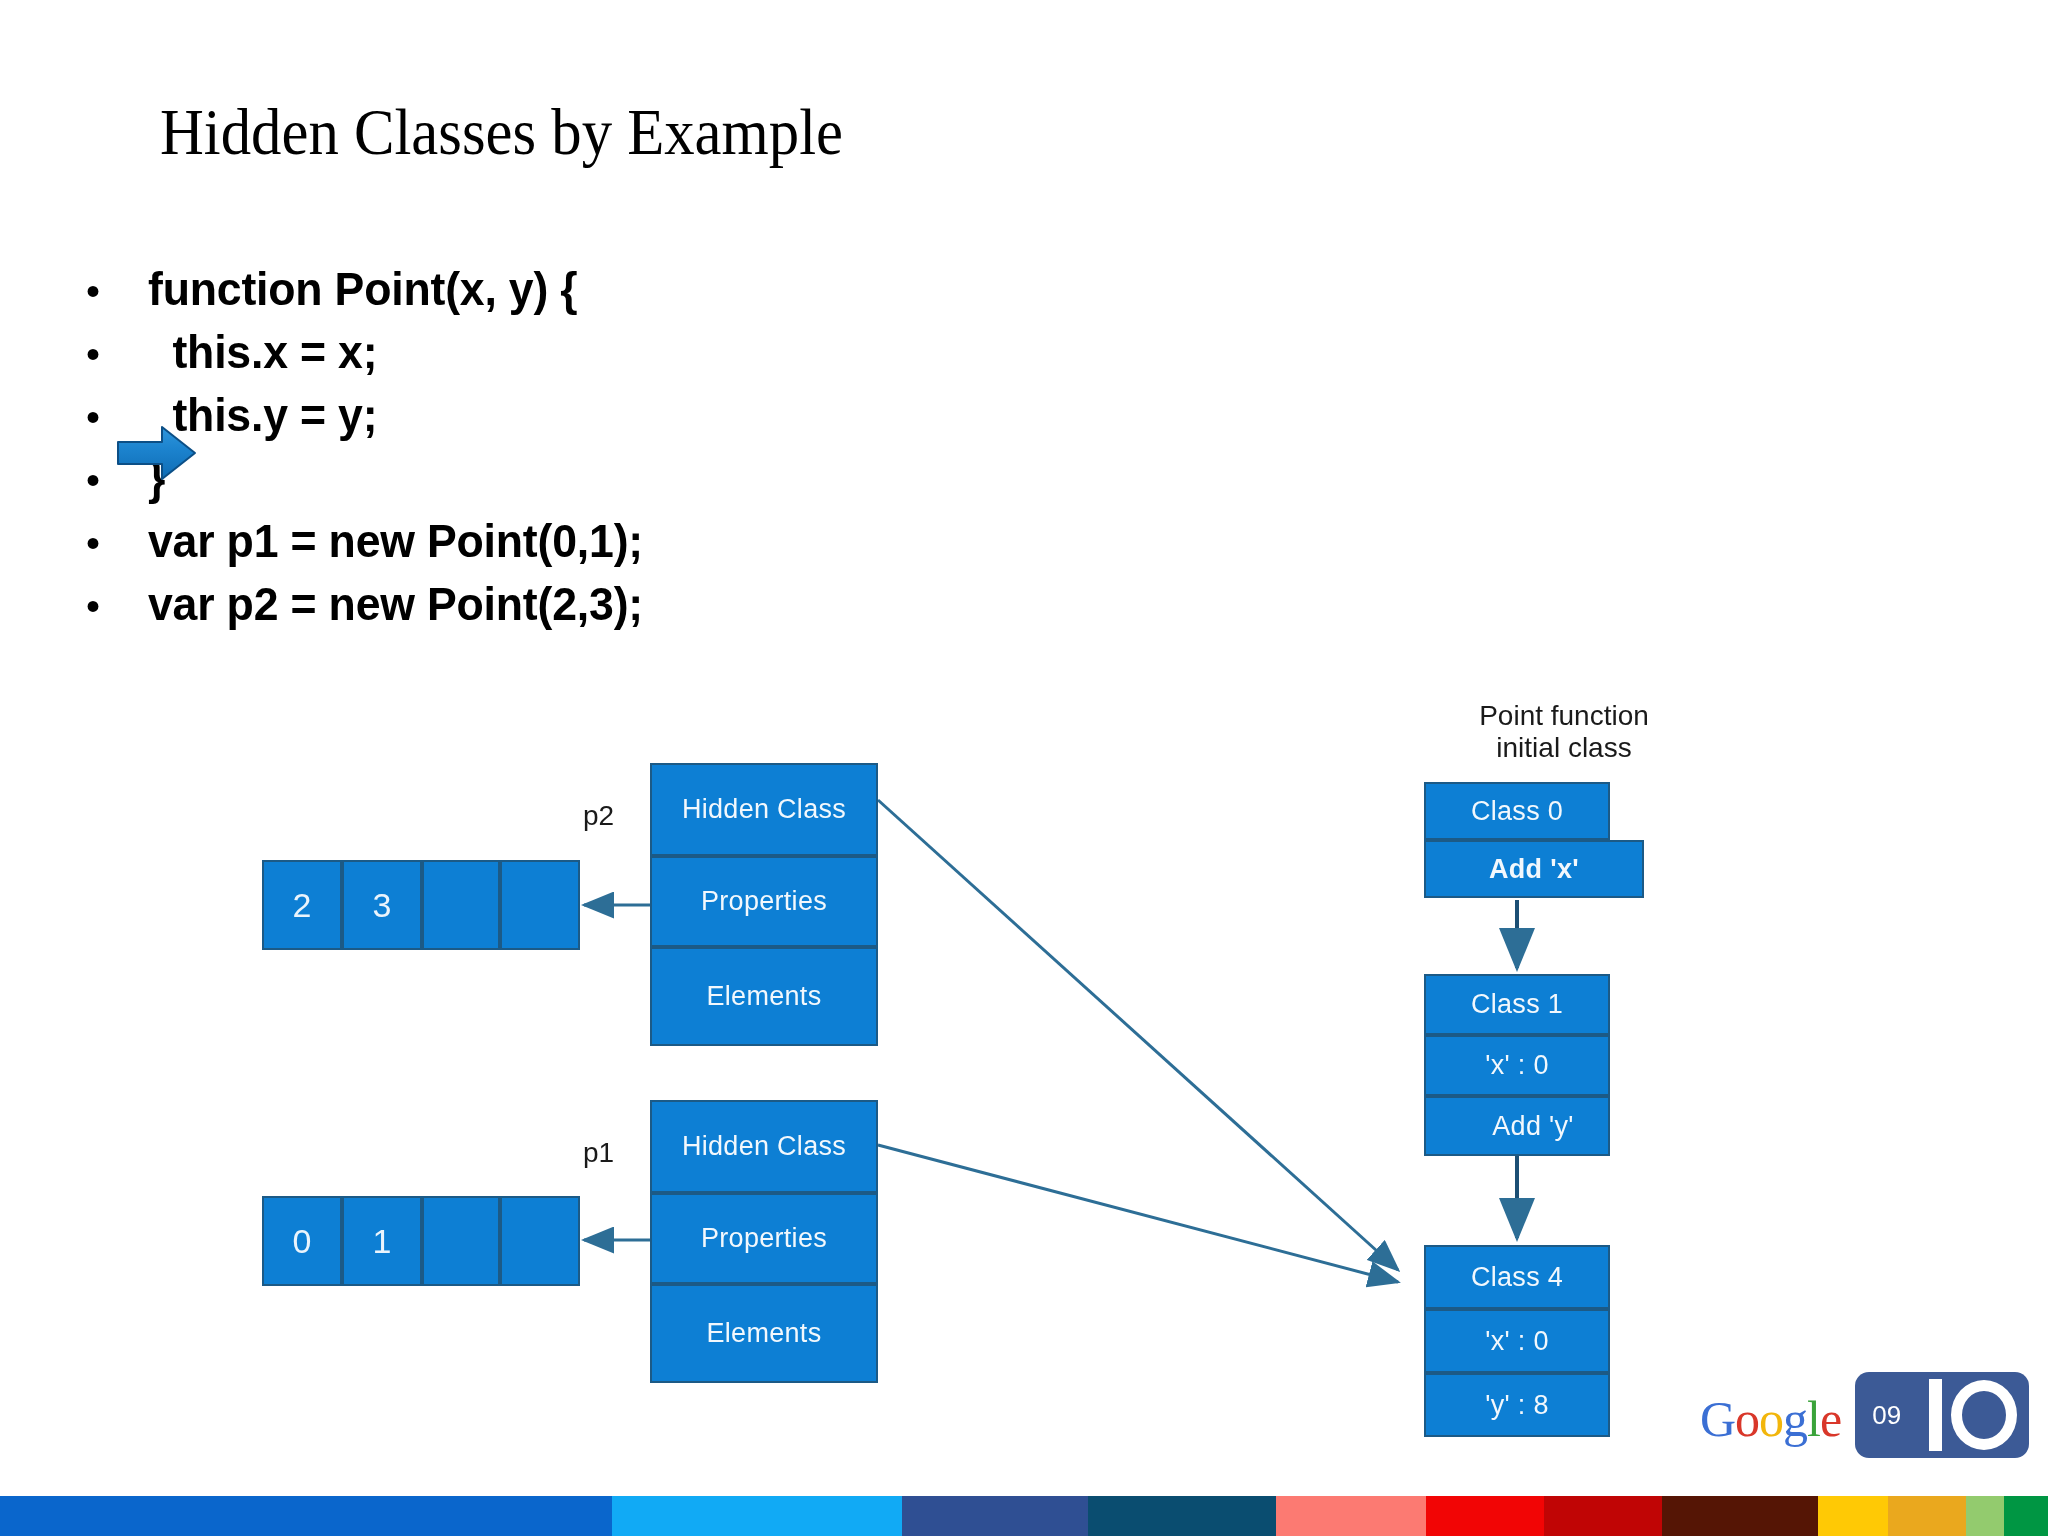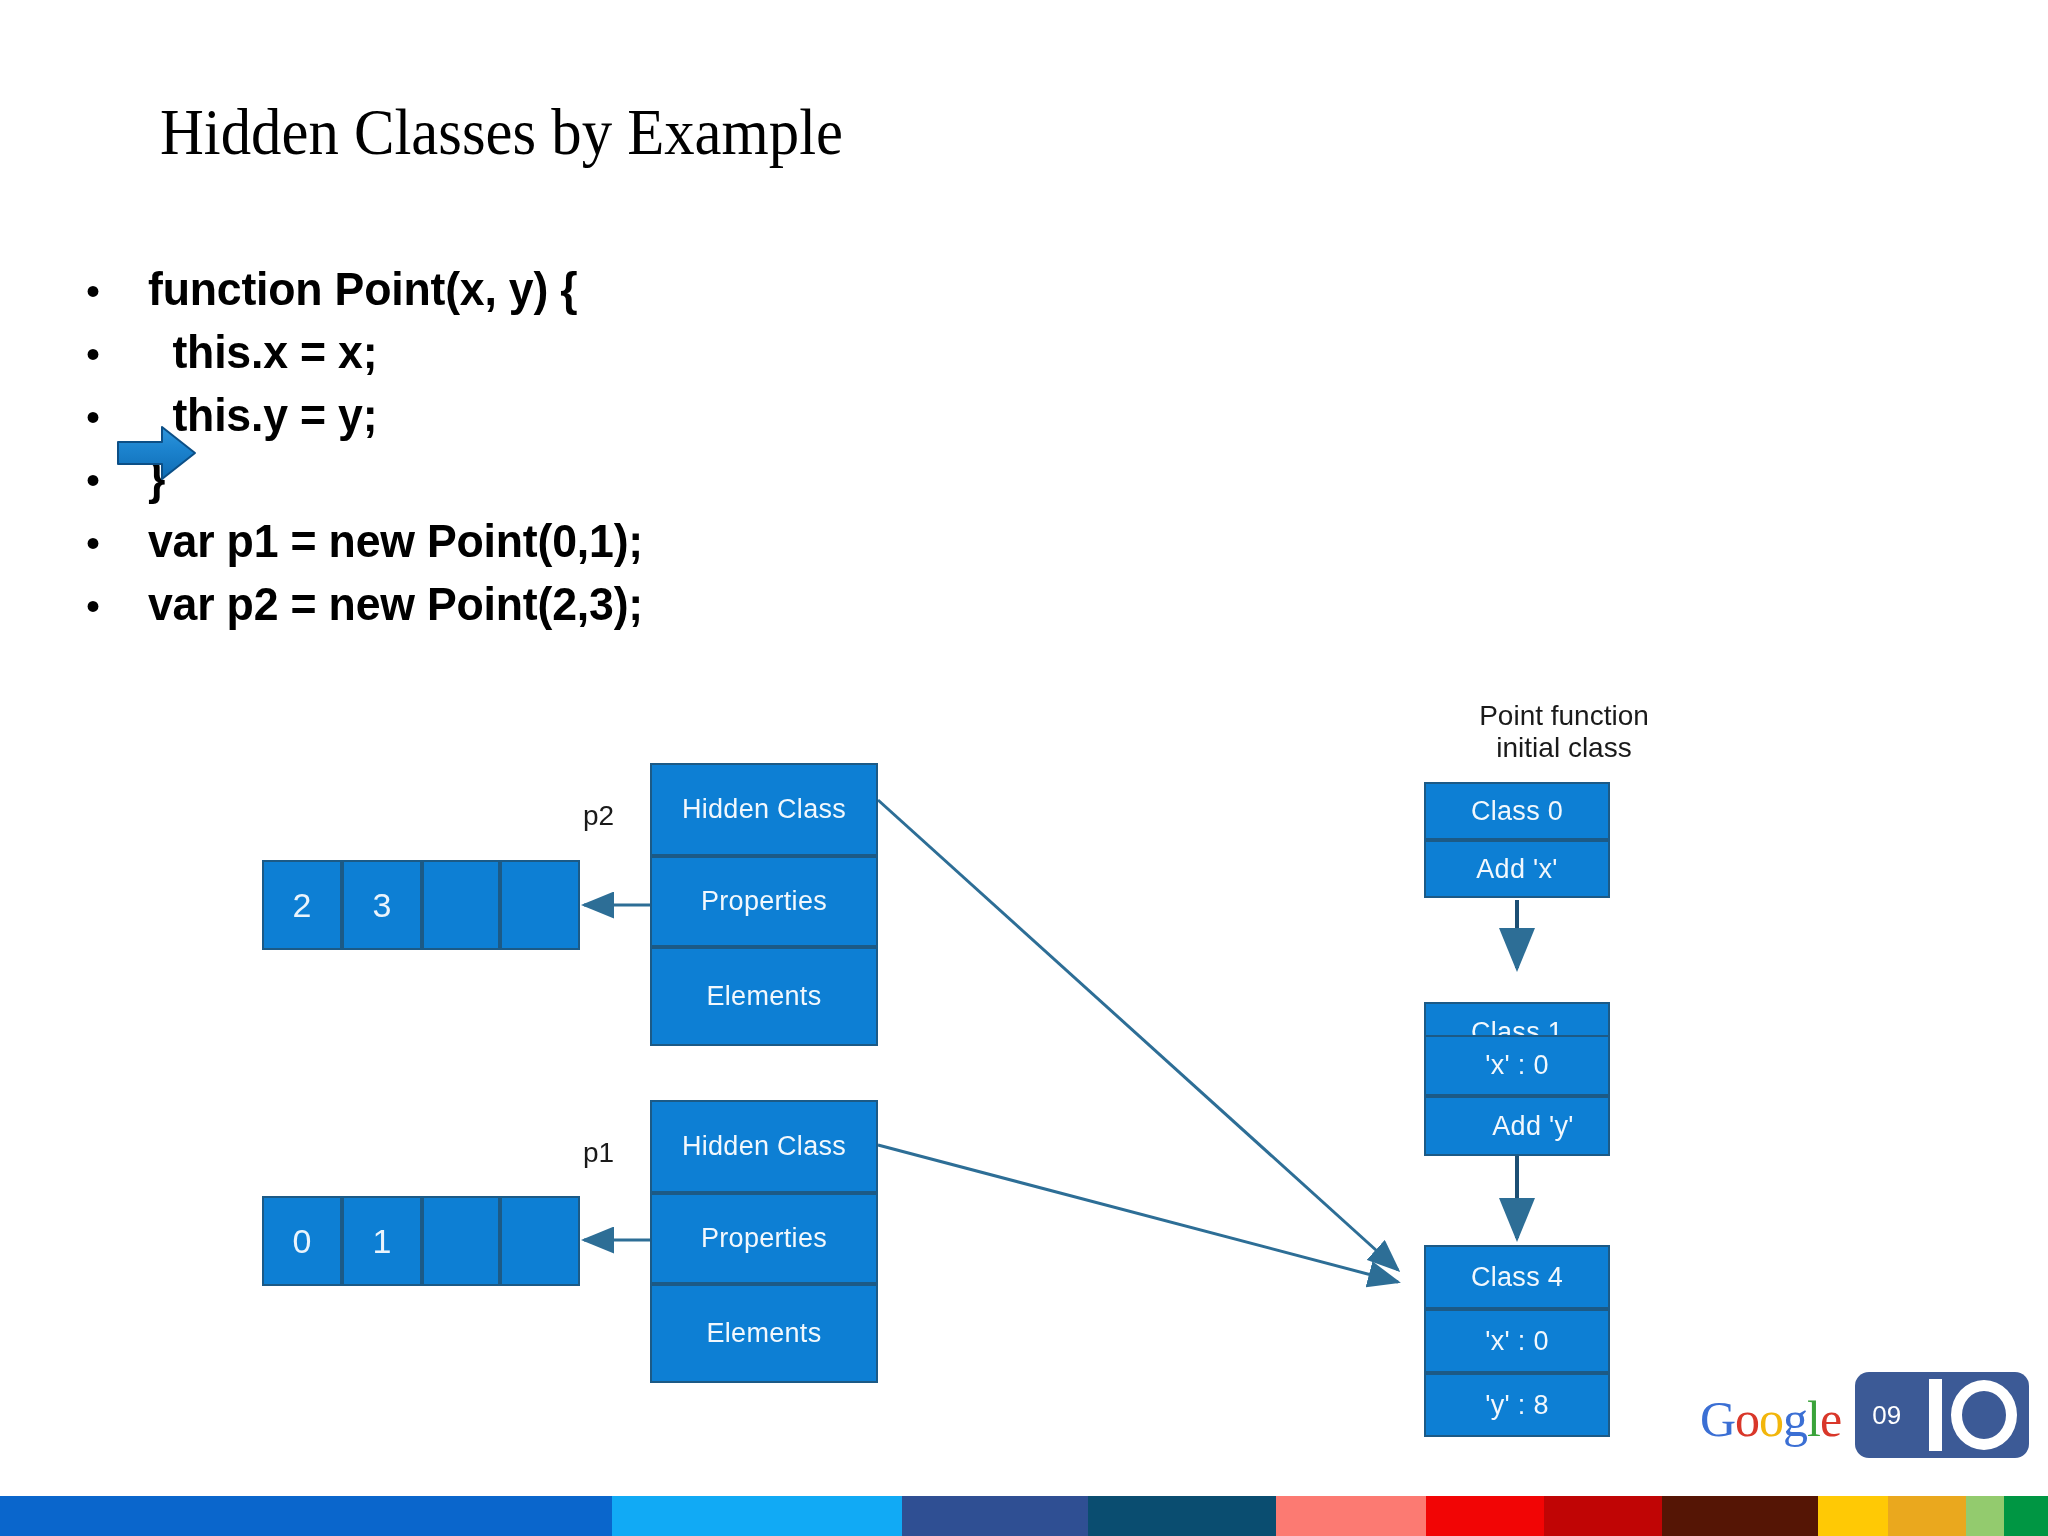--- a/index.html
+++ b/index.html
@@ -283,23 +283,23 @@
   </div>
 <div class="dbox" style="left:500px; top:1196px; width:80px; height:90px;">
     <span class="arrnum"></span>
   </div>
 
 <div class="dbox" style="left:650px; top:1100px; width:228px; height:93px;">Hidden Class</div>
 <div class="dbox" style="left:650px; top:1193px; width:228px; height:91px;">Properties</div>
 <div class="dbox" style="left:650px; top:1284px; width:228px; height:99px;">Elements</div>
 
 <div class="dbox" style="left:1424px; top:782px; width:186px; height:58px;">Class 0</div>
-<div class="dbox" style="left:1424px; top:840px; width:186px; height:58px;">Add 'x'</div>
-
-<div class="dbox" style="left:1424px; top:1002px; width:186px; height:61px;">Class 1</div>
+<div class="dbox" style="left:1424px; top:840px; width:220px; height:58px;font-weight:bold;">Add 'x'</div>
+
+<div class="dbox" style="left:1424px; top:974px; width:186px; height:61px;">Class 1</div>
 <div class="dbox" style="left:1424px; top:1035px; width:186px; height:61px;">'x' : 0</div>
 <div class="dbox" style="left:1424px; top:1096px; width:186px; height:60px;padding-left:32px;">Add 'y'</div>
 
 <div class="dbox" style="left:1424px; top:1245px; width:186px; height:64px;">Class 4</div>
 <div class="dbox" style="left:1424px; top:1309px; width:186px; height:64px;">'x' : 0</div>
 <div class="dbox" style="left:1424px; top:1373px; width:186px; height:64px;">'y' : 8</div>
 
 <div id="io-logo">
   <div id="google-word"><span class="g1">G</span><span class="o1">o</span><span class="o2">o</span><span class="g2">g</span><span class="l1">l</span><span class="e1">e</span></div>
   <div id="io-badge">

